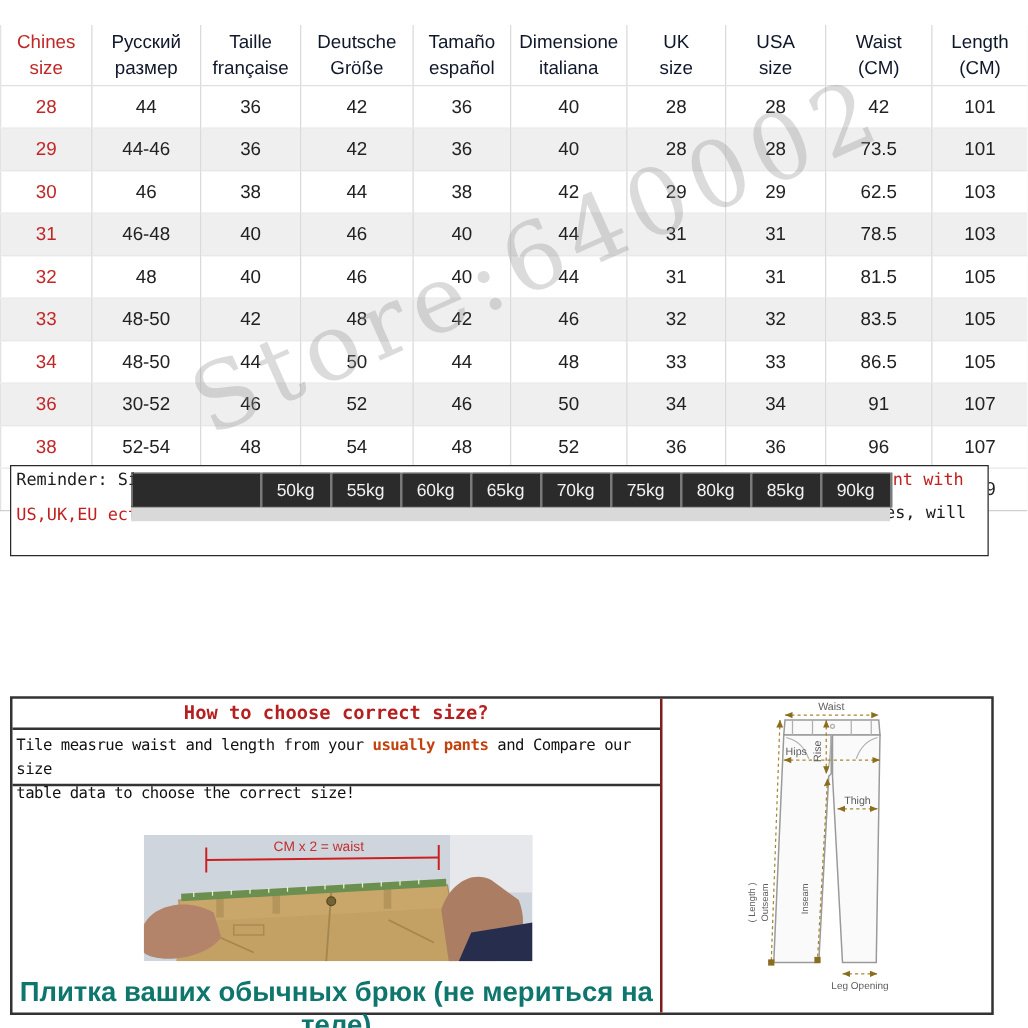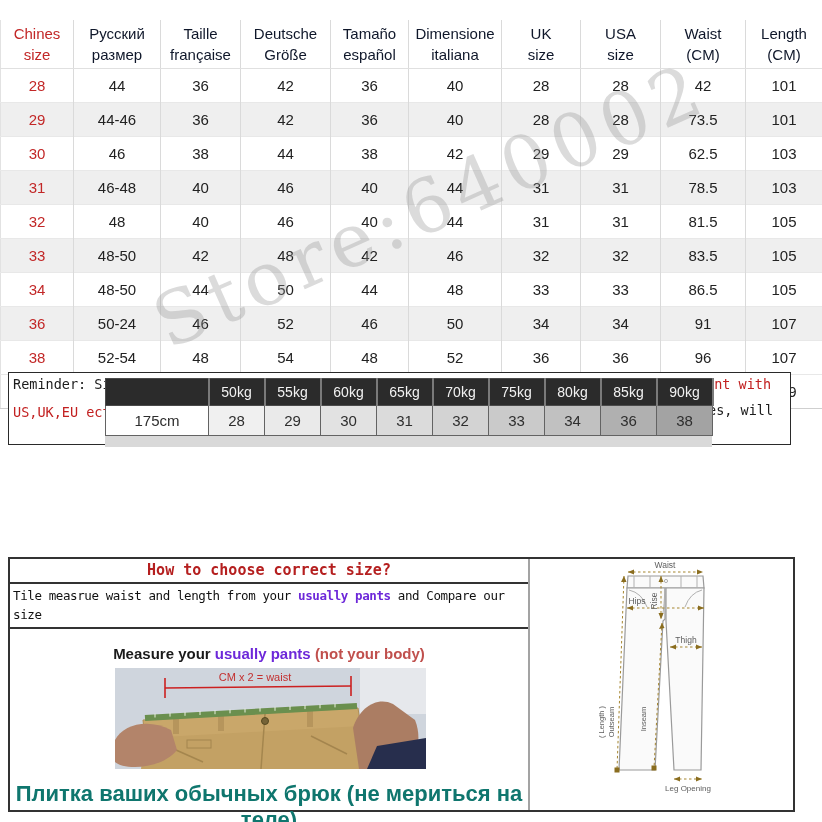--- a/index.html
+++ b/index.html
@@ -40,26 +40,26 @@
   .fit-table th{height:24px;background:#2b2b2b;color:#f2f2f2;font-size:14px;
                 font-weight:normal;border:1px solid #4a4a4a;border-right:2px solid #7a7a7a;}
   .fit-table td{height:27px;text-align:center;font-size:15px;color:#2e2e2e;
                 border:1px solid #636363;}
   .fit-table td.hlabel{background:#fff;}
   .fit-strip{width:607px;height:11px;background:#d9d9d9;}
 
   
   .guide-box{position:absolute;left:8px;top:537px;width:783px;height:251px;
              border:2px solid #333;background:#fff;font-family:"DejaVu Sans Mono",monospace;}
-  .guide-left{position:absolute;left:0;top:0;width:518px;height:100%;border-right:2px solid #a3a3a3;}
+  .guide-left{position:absolute;left:0;top:0;width:518px;height:100%;border-right:2px solid #7f1d1d;}
   .guide-title{height:23px;line-height:23px;text-align:center;color:#b51f1f;
                font-weight:bold;font-size:15px;border-bottom:2px solid #333;}
   .guide-text{height:39px;border-bottom:2px solid #333;font-size:12.5px;line-height:19px;
               padding:2px 3px;color:#111;letter-spacing:-0.4px;}
-  .red-b{color:#6d28d9;font-weight:bold;}
+  .red-b{color:#c2410c;font-weight:bold;}
   .measure-caption{position:absolute;top:86px;width:100%;text-align:center;
                    font-family:"Liberation Sans",sans-serif;font-size:15px;
                    font-weight:bold;color:#1a1a1a;}
   .measure-caption .paren{color:#c0504d;}
   .photo{position:absolute;left:105px;top:109px;}
   .russian-note{position:absolute;top:222px;width:100%;text-align:center;
                 font-family:"Liberation Sans",sans-serif;font-size:22px;
                 font-weight:bold;color:#0f766e;}
   .diagram{position:absolute;left:520px;top:0;}
   svg text{font-family:"Liberation Sans",sans-serif;}
@@ -186,21 +186,21 @@
           <td>50</td>
           <td>44</td>
           <td>48</td>
           <td>33</td>
           <td>33</td>
           <td>86.5</td>
           <td>105</td>
         </tr>
         <tr>
           <td class="cn">36</td>
-          <td>50-24</td>
+          <td>30-52</td>
           <td>46</td>
           <td>52</td>
           <td>46</td>
           <td>50</td>
           <td>34</td>
           <td>34</td>
           <td>91</td>
           <td>107</td>
         </tr>
         <tr>
@@ -261,45 +261,31 @@
             <th>60kg</th>
             <th>65kg</th>
             <th>70kg</th>
             <th>75kg</th>
             <th>80kg</th>
             <th>85kg</th>
             <th>90kg</th>
           </tr>
         </thead>
         <tbody>
-          <tr>
-            <td class="hlabel">175cm</td>
-            <td style="background: rgb(240, 240, 240);">28</td>
-            <td style="background: rgb(234, 234, 234);">29</td>
-            <td style="background: rgb(226, 226, 226);">30</td>
-            <td style="background: rgb(219, 219, 219);">31</td>
-            <td style="background: rgb(211, 211, 211);">32</td>
-            <td style="background: rgb(202, 202, 202);">33</td>
-            <td style="background: rgb(193, 193, 193);">34</td>
-            <td style="background: rgb(176, 176, 176);">36</td>
-            <td style="background: rgb(163, 163, 163);">38</td>
-          </tr>
         </tbody>
       </table>
     <div class="fit-strip"></div>
   </div>
 
   <div class="guide-box">
     <div class="guide-left">
       <div class="guide-title">How to choose correct size?</div>
       <div class="guide-text">
         <span>Tile measrue waist and length from your </span><span class="red-b">usually pants</span><span> and Compare our size</span><br>
-      </div>
-      <div class="measure-caption">
-        <span>Measure your </span><span class="red-b">usually pants </span><span class="paren">(not your body)</span>
+        <span>table data to choose the correct size!</span>
       </div>
 
       <svg class="photo" width="311" height="101" viewBox="0 0 311 101">
         <rect x="0" y="0" width="311" height="101" fill="#cfd5dd"></rect>
         <rect x="245" y="0" width="66" height="46" fill="#e6e8ec"></rect>
 
         <polygon points="28,52 243,40 246,60 30,72" fill="#c9a76a" stroke="#b08e54" stroke-width="1"></polygon>
         <polygon points="30,70 246,58 252,101 26,101" fill="#c3a164"></polygon>
         <line x1="150" y1="46" x2="146" y2="101" stroke="#a4864e" stroke-width="1.5"></line>
         <circle cx="150" cy="53" r="3.5" fill="#756337" stroke="#55481f"></circle>

